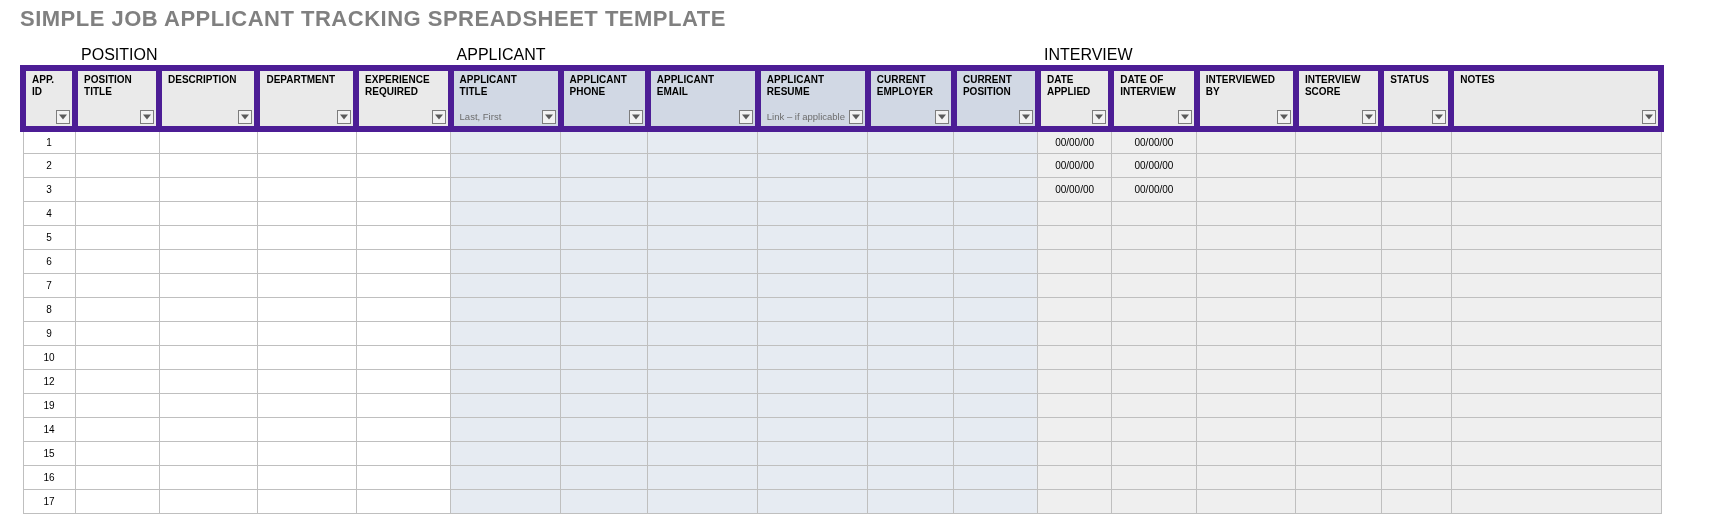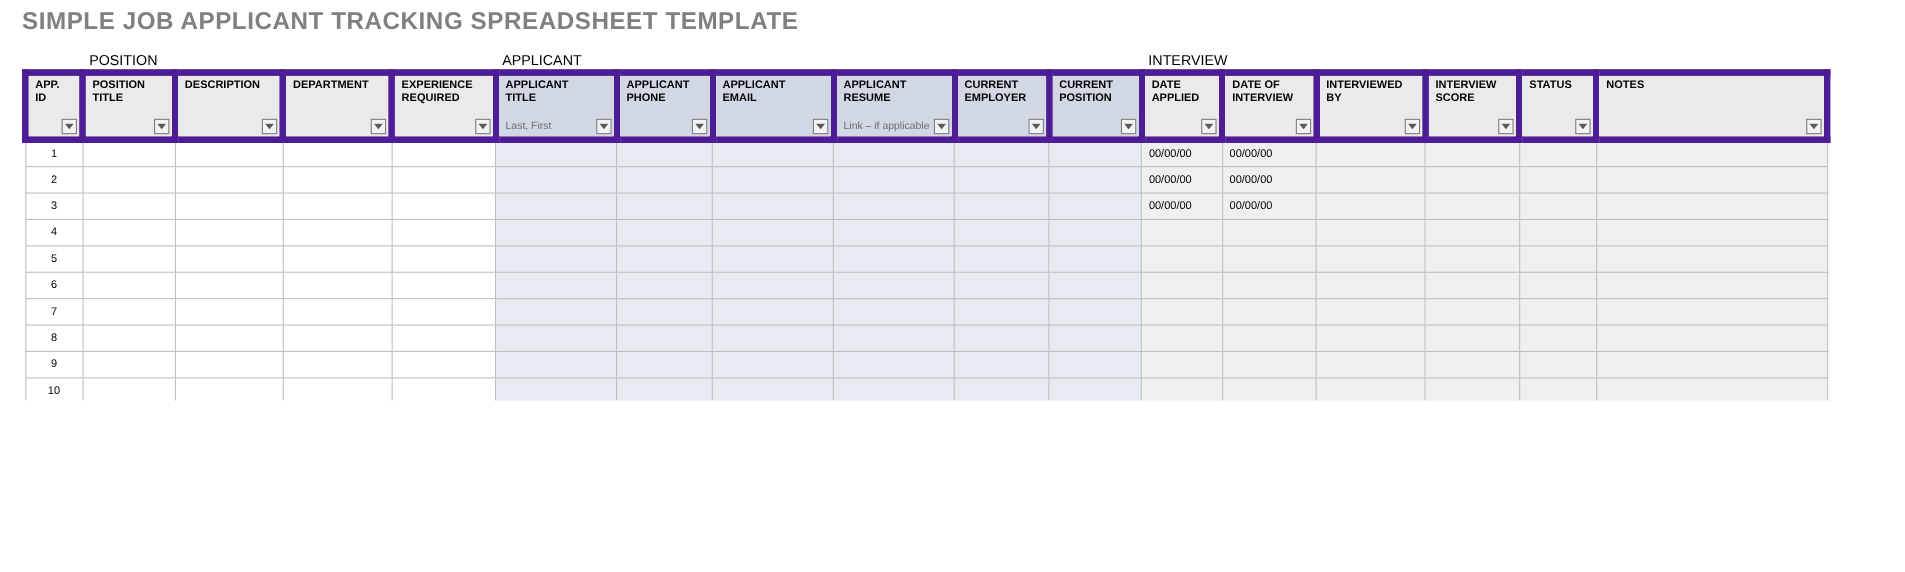--- a/index.html
+++ b/index.html
@@ -8,41 +8,41 @@
     --grey-header:#eaeaea;
     --grey-row:#efefef;
     --blue-group:#8a9bb8;
     --blue-header:#d1d8e4;
     --blue-row:#e6ebf2;
     --filter-border:#7d7d7d;
     --filter-bg:#f2f2f2;
   }
   *{box-sizing:border-box;}
   html,body{margin:0;padding:0;background:#ffffff;font-family:Arial, Helvetica, sans-serif;}
-  .page{width:1732px;height:364px;padding:6px 20px 0 20px;}
+  .page{width:1732px;height:520px;padding:6px 20px 0 20px;}
   .title{font-family:"Arial Narrow",Arial,sans-serif;font-stretch:condensed;font-weight:700;font-size:22px;letter-spacing:.5px;color:#808080;margin-bottom:14px;}
   table{border-collapse:collapse;table-layout:fixed;}
-  .group-row td{font-size:13px;font-weight:400;color:#000;padding:0 0 1px 6px;height:17px;}
+  .group-row td{font-size:16px;font-weight:400;color:#000;padding:0 0 1px 6px;height:17px;}
   .group-line td{height:3px;padding:0;}
   .group-line .g-position{background:var(--grey-line);}
   .group-line .g-applicant{background:var(--blue-group);}
   .group-line .g-interview{background:var(--grey-line);}
   thead .hdr td{position:relative;border:6px solid #4c1d95;padding:3px 18px 3px 6px;font-size:10px;font-weight:700;vertical-align:top;height:34px;line-height:12px;}
   thead .hdr .sub{display:block;font-weight:400;color:#6d6d6d;font-style:normal;font-size:9.5px;margin-top:13px;}
   .hdr .sec-a{background:var(--grey-header);}
   .hdr .sec-b{background:var(--blue-header);}
   .hdr .sec-c{background:var(--grey-header);}
   .filter{position:absolute;right:2px;bottom:2px;width:14px;height:14px;border:1px solid var(--filter-border);background:var(--filter-bg);display:flex;align-items:center;justify-content:center;}
   .filter svg{width:8px;height:6px;display:block;}
   tbody td{border:1px solid #bfbfbf;height:24px;font-size:10px;padding:0 6px;}
   tbody td.rownum{text-align:center;background:#ffffff;color:#000;}
   tbody .sec-a{background:#ffffff;}
   tbody .sec-b{background:var(--blue-row);}
   tbody .sec-c{background:var(--grey-row);}
-  tbody .date{text-align:left;}
+  tbody .date{text-align:center;}
 </style>
 </head>
 <body>
 
 <div class="page">
   <div class="title">SIMPLE JOB APPLICANT TRACKING SPREADSHEET TEMPLATE</div>
 
   <table>
     <colgroup>
       <col style="width:42px">

